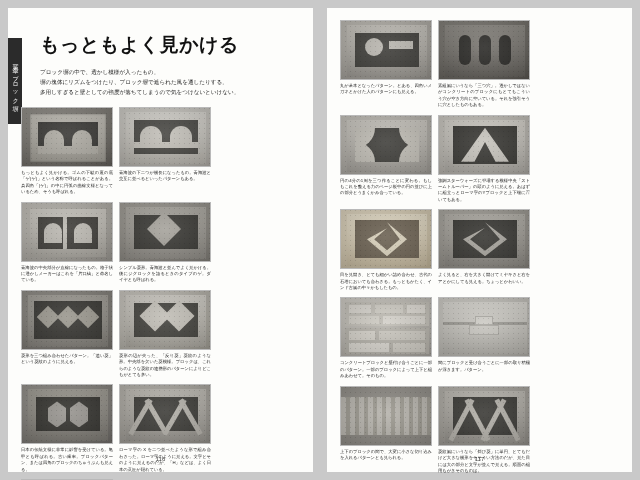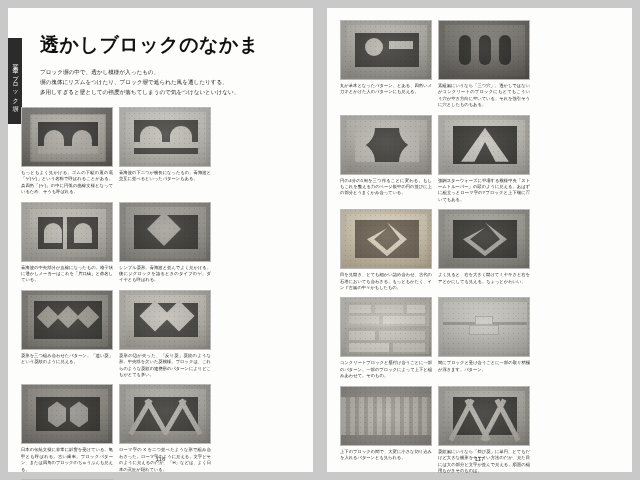--- a/index.html
+++ b/index.html
@@ -99,21 +99,21 @@
 </style>
 </head>
 <body>
 
 <div class="spread">
 
   <div class="page left">
 
     <div class="tab">第一章 ブロック塀</div>
 
-    <div class="title">透かしブロックのなかま</div>
+    <div class="title">もっともよく見かける</div>
 
     <div class="lead">
       <p>ブロック塀の中で、透かし模様が入ったもの。</p>
       <p>塀の塊体にリズムをつけたり、ブロック塀で遮られた風を通したりする。</p>
       <p>多用しすぎると壁としての強度が落ちてしまうので気をつけないといけない。</p>
     </div>
 
     <div class="grid">
 
       <div class="cell">

